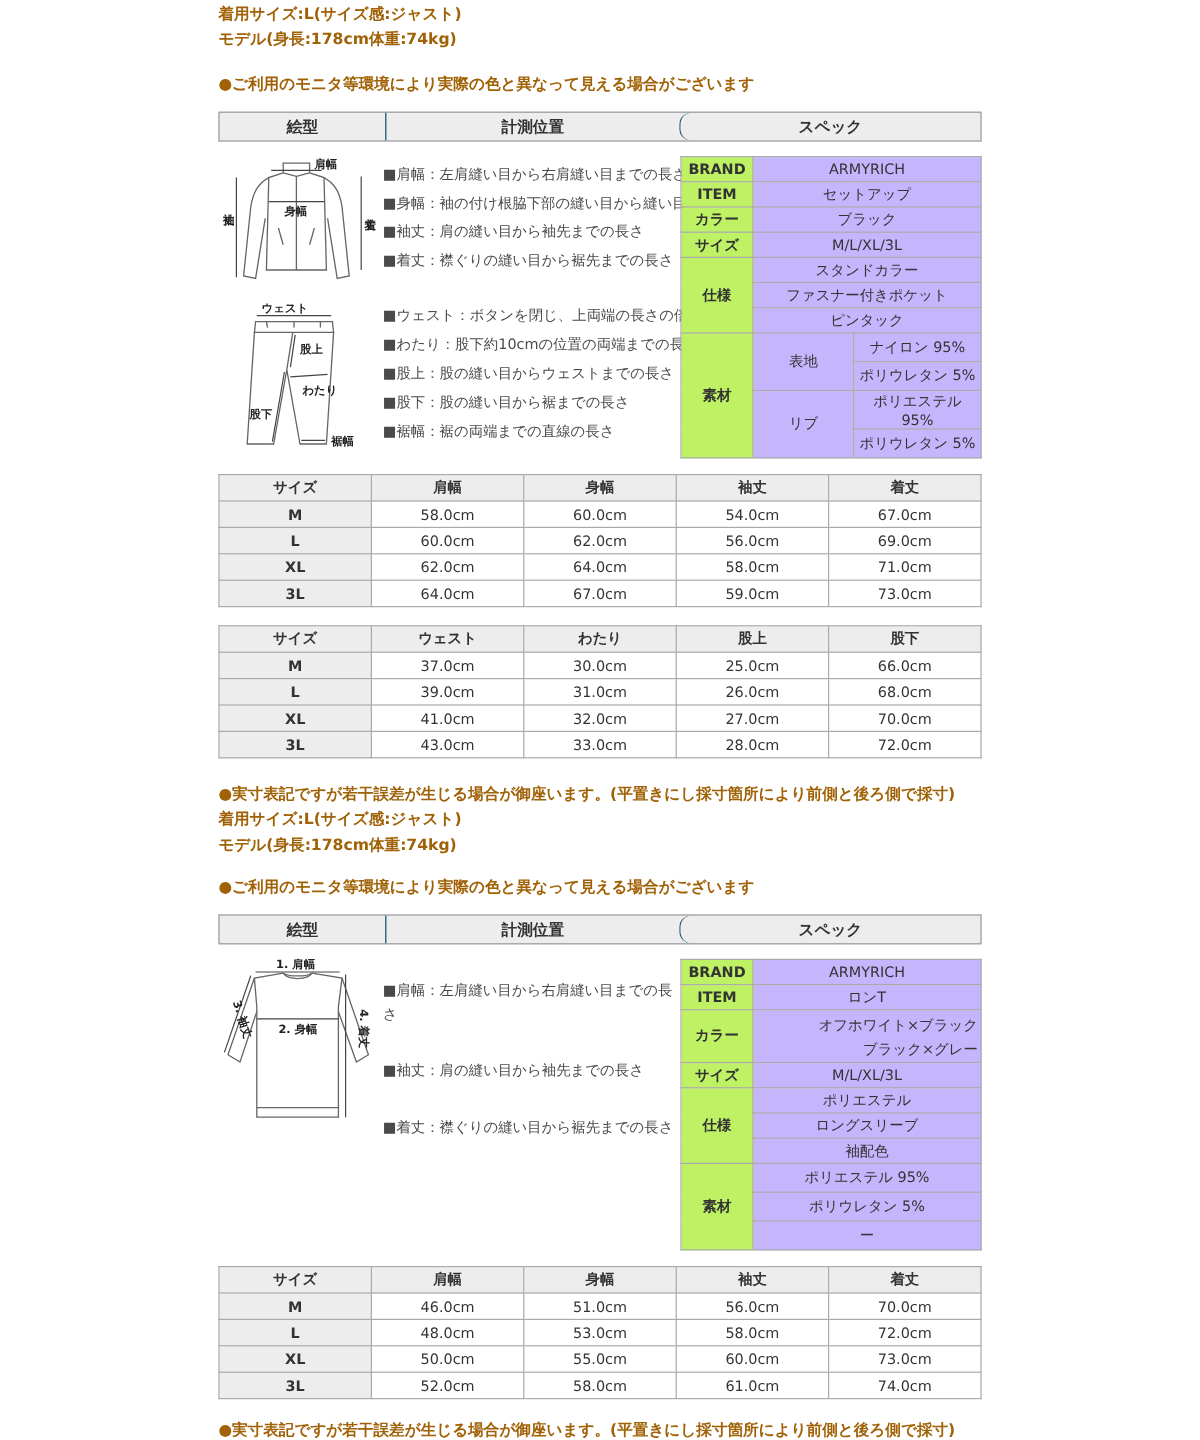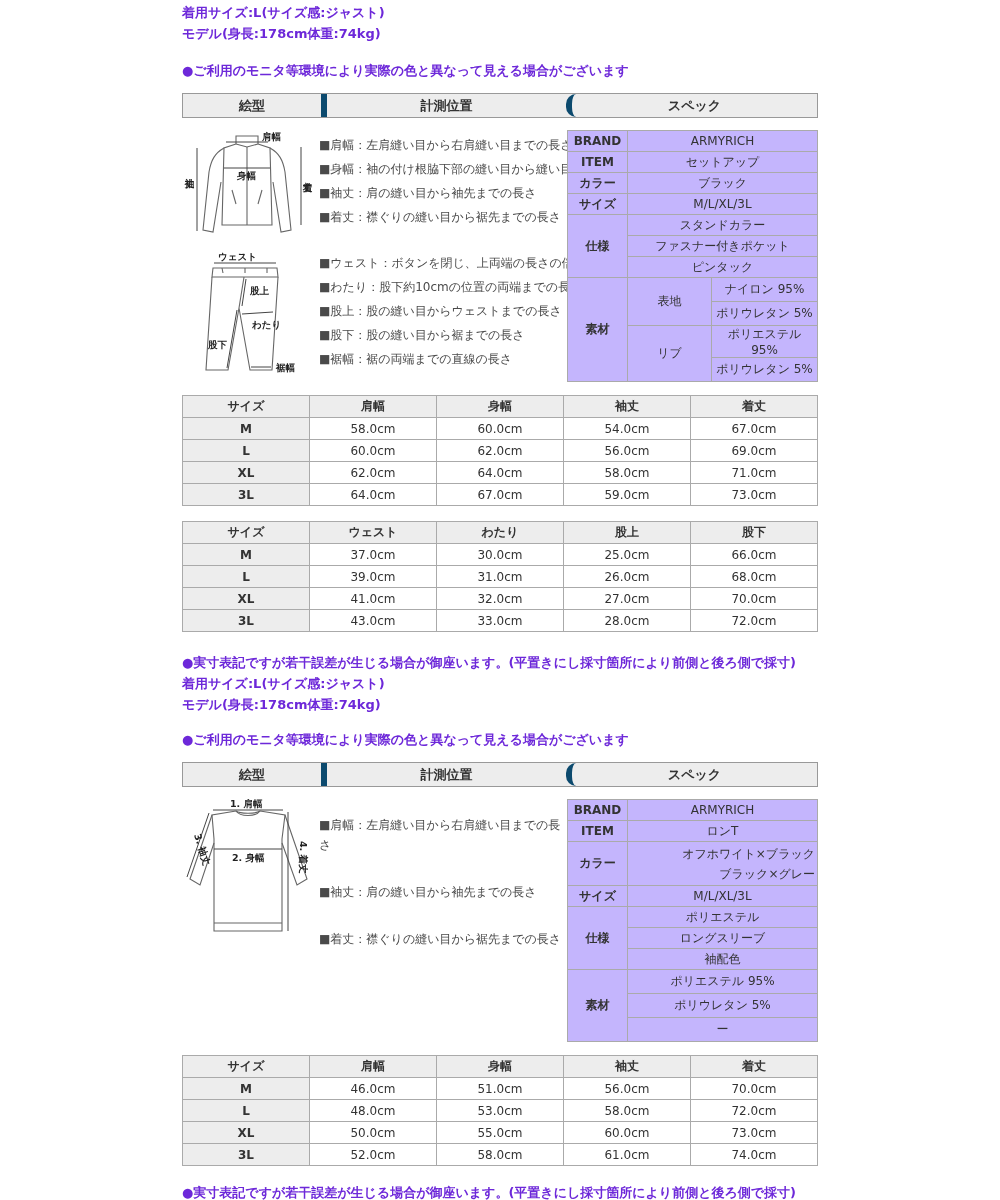--- a/index.html
+++ b/index.html
@@ -4,43 +4,43 @@
 <style>
   * { margin:0; padding:0; box-sizing:border-box; }
   html,body { background:#ffffff; }
   body {
     width:1000px; height:1200px; position:relative;
     font-family:"DejaVu Sans","Liberation Sans",sans-serif;
     color:#333;
   }
   .page { position:absolute; left:182px; top:0; width:636px; padding-top:2px; }
 
-  .red-note { color:#6d28d9; font-size:13px; font-weight:bold; line-height:21px; }
+  .red-note { color:#a16207; font-size:13px; font-weight:bold; line-height:21px; }
   .gap16 { height:16px; } .gap14 { height:14px; }
 
   .sec-header { display:flex; border:1px solid #999; background:#ededed; height:25px; margin-top:12px; }
   .sec-header > div { display:flex; align-items:center; justify-content:center;
     font-size:13px; font-weight:bold; color:#333; }
-  .sec-header > div + div { border-left:6px solid #0c4a6e; }
+  .sec-header > div + div { border-left:1px solid #0c4a6e; }
   .sh1 { width:138px; } .sh2 { width:245px; } .sh3 { flex:1;border-radius:10px; }
 
   .content-row { display:flex; margin-top:12px; }
   .diagram-col { width:133px; }
   .notes-col { width:252px; padding:8px 0 0 4px; }
   .spec-col { flex:1; }
 
   .note { font-size:12px; color:#4a4a4a; line-height:15px; white-space:nowrap; margin-bottom:9px; }
   .group-gap { height:22px; }
   .note2 { font-size:12px; color:#4a4a4a; line-height:20px; white-space:normal;
     margin-bottom:27px; }
 
   table.spec { width:100%; border-collapse:collapse; }
   table.spec td { border:1px solid #aaa; height:21px; font-size:12px; text-align:center;
     vertical-align:middle; padding:0 2px; background:#c4b5fd; }
-  table.spec td.lab { background:#c4b5fd; font-weight:bold; width:60px; }
+  table.spec td.lab { background:#bef264; font-weight:bold; width:60px; }
   table.spec td.sub { width:84px; }
   table.spec td.tall { height:44px; }
   table.spec td.mat { height:24px; }
   .two-line div { line-height:20px;text-align:right; }
 
   table.size { width:100%; border-collapse:collapse; margin-top:13px; }
   table.size td { border:1px solid #aaa; height:22px; font-size:12px; text-align:center;
     background:#fff; }
   table.size tr.head td { background:#ededed; font-weight:bold; }
   table.size td.first { background:#ededed; font-weight:bold; }

